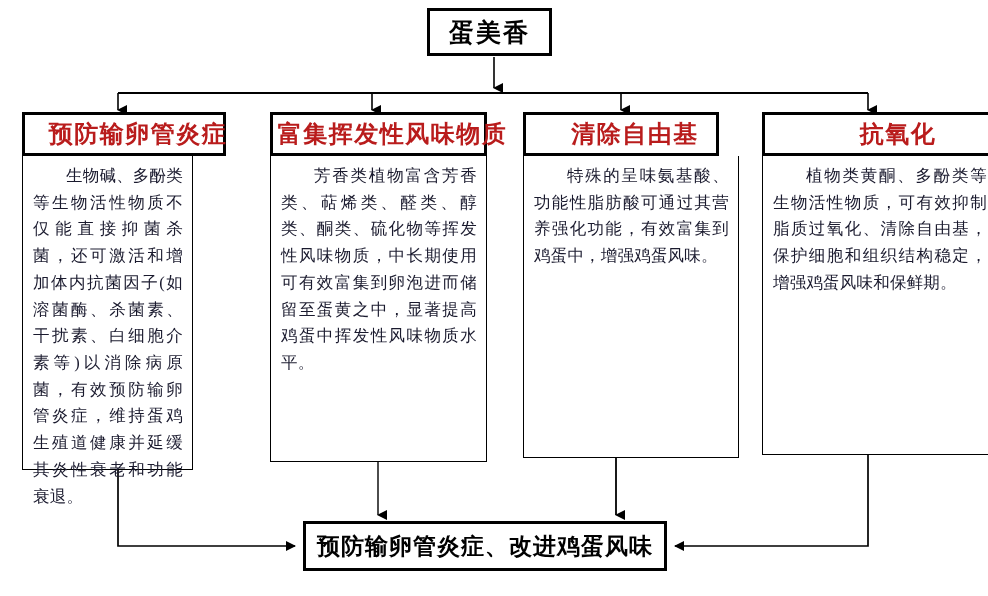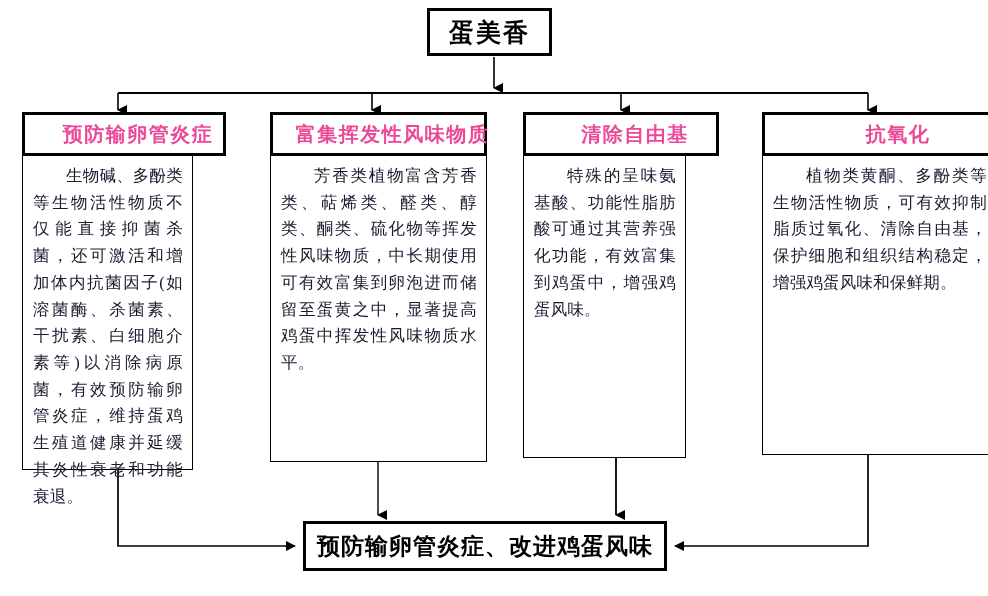--- a/index.html
+++ b/index.html
@@ -45,24 +45,24 @@
   }
 
   .col-head {
     border: 3px solid #000000;
     display: flex;
     align-items: center;
     justify-content: center;
     z-index: 3;
   }
   .col-head .head-text {
-    font-size: 20px;
+    font-size: 24px;
     font-weight: bold;
     letter-spacing: 1.5px;
-    color: #ec4899;
+    color: #b91c1c;
     white-space: nowrap;
     margin-left: 28px;
   }
 
   .col-body {
     border: 1.6px solid #000000;
     border-top: none;
     z-index: 2;
   }
   .col-body .body-text {
@@ -163,21 +163,21 @@
   <div class="box col-head" style="left:270px; top:112px; width:217px; height:44px;">
     <span class="head-text">富集挥发性风味物质</span>
   </div>
   <div class="box col-body" style="left:270px; top:156px; width:217px; height:306px;">
     <span class="body-text">芳香类植物富含芳香类、萜烯类、醛类、醇类、酮类、硫化物等挥发性风味物质，中长期使用可有效富集到卵泡进而储留至蛋黄之中，显著提高鸡蛋中挥发性风味物质水平。</span>
   </div>
 
   <div class="box col-head" style="left:523px; top:112px; width:196px; height:44px;">
     <span class="head-text">清除自由基</span>
   </div>
-  <div class="box col-body" style="left:523px; top:156px; width:163px; height:302px;">
+  <div class="box col-body" style="left:523px; top:156px; width:216px; height:302px;">
     <span class="body-text">特殊的呈味氨基酸、功能性脂肪酸可通过其营养强化功能，有效富集到鸡蛋中，增强鸡蛋风味。</span>
   </div>
 
   <div class="box col-head" style="left:762px; top:112px; width:244px; height:44px;">
     <span class="head-text">抗氧化</span>
   </div>
   <div class="box col-body" style="left:762px; top:156px; width:235px; height:299px;">
     <span class="body-text">植物类黄酮、多酚类等生物活性物质，可有效抑制脂质过氧化、清除自由基，保护细胞和组织结构稳定，增强鸡蛋风味和保鲜期。</span>
   </div>
 

